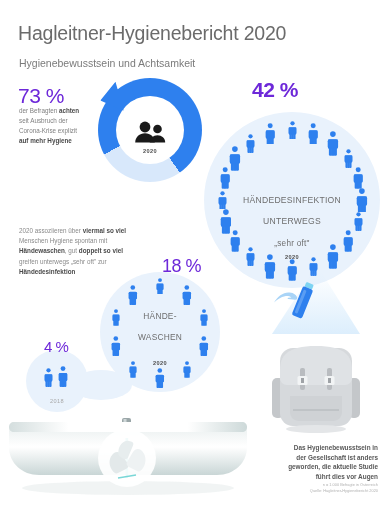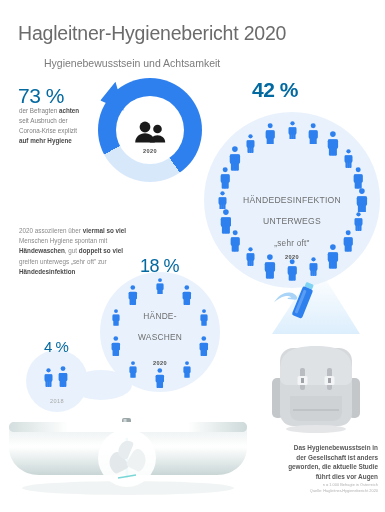--- a/index.html
+++ b/index.html
@@ -18,28 +18,27 @@
   
   .title {
     position: absolute; left: 18px; top: 22px;
     font-size: 19.5px; font-weight: 400; color: #6b6b6b;
     letter-spacing: -0.2px; white-space: nowrap;
   }
   .subtitle {
     position: absolute; left: 19px; top: 57px;
     font-size: 10.5px; font-weight: 400; color: #7b7b7b;
     white-space: nowrap;
-    margin-left: 25px;
-  }
-
-  
-  .big-pct { font-weight: 400; color: #0369a1; letter-spacing: -0.5px; }
+  }
+
+  
+  .big-pct { font-weight: 400; color: #6d28d9; letter-spacing: -0.5px; }
   #pct-73 { position: absolute; left: 18px; top: 84px; font-size: 21px; }
   #pct-42 { position: absolute; left: 252px; top: 78px; font-size: 21px; font-weight: bold; }
-  #pct-18 { position: absolute; left: 140px; top: 256px; font-size: 18px; }
+  #pct-18 { position: absolute; left: 162px; top: 256px; font-size: 18px; }
   #pct-4  { position: absolute; left: 44px;  top: 338px; font-size: 15px; }
 
   
   .copy-73 {
     position: absolute; left: 19px; top: 106px; width: 92px;
     font-size: 6.3px; line-height: 1.58; color: #808080;
   }
   .copy-73 b { color: #4a4a4a; font-weight: 700; }
 
   

